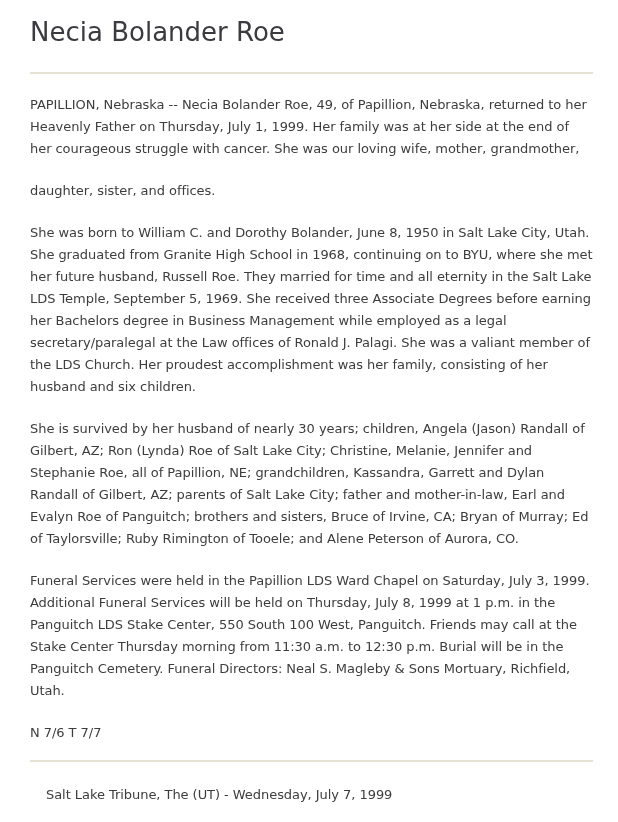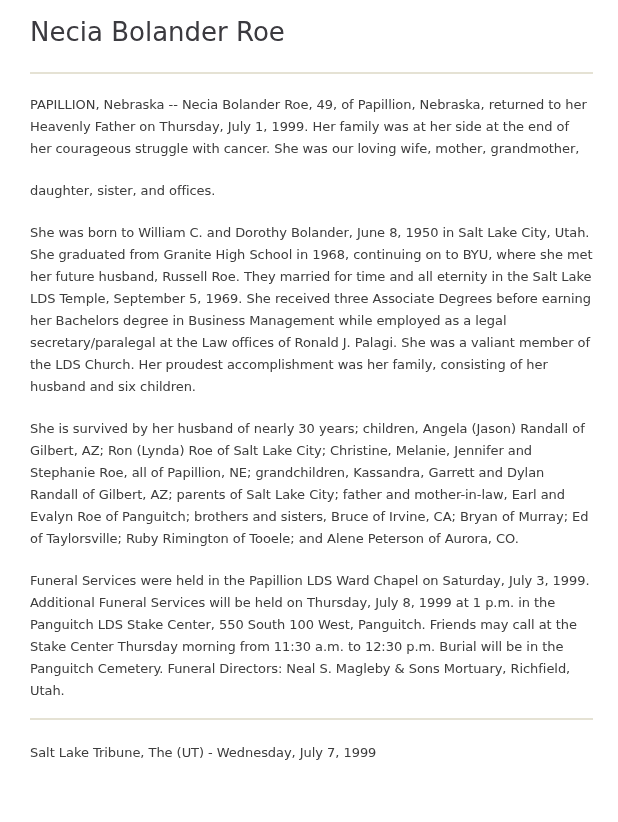--- a/index.html
+++ b/index.html
@@ -43,38 +43,39 @@
     line-height: 22px;
     color: #3d3d3d;
     margin: 0 0 20px 0;
     letter-spacing: -0.05px;
     word-spacing: 0;
   }
   .article p:last-child {
     margin-bottom: 0;
   }
   .footer p {
-    margin: 0;
+    margin: 16px;
   }
 </style>
 </head>
 <body>
 
 <div class="page">
 
   <h1 class="page-title">Necia Bolander Roe</h1>
 
   <hr class="divider">
 
   <div class="article">
     <p>PAPILLION, Nebraska -- Necia Bolander Roe, 49, of Papillion, Nebraska, returned to her Heavenly Father on Thursday, July 1, 1999. Her family was at her side at the end of her courageous struggle with cancer. She was our loving wife, mother, grandmother,</p>
     <p>daughter, sister, and offices.</p>
     <p>She was born to William C. and Dorothy Bolander, June 8, 1950 in Salt Lake City, Utah. She graduated from Granite High School in 1968, continuing on to BYU, where she met her future husband, Russell Roe. They married for time and all eternity in the Salt Lake LDS Temple, September 5, 1969. She received three Associate Degrees before earning her Bachelors degree in Business Management while employed as a legal secretary/paralegal at the Law offices of Ronald J. Palagi. She was a valiant member of the LDS Church. Her proudest accomplishment was her family, consisting of her husband and six children.</p>
     <p>She is survived by her husband of nearly 30 years; children, Angela (Jason) Randall of Gilbert, AZ; Ron (Lynda) Roe of Salt Lake City; Christine, Melanie, Jennifer and Stephanie Roe, all of Papillion, NE; grandchildren, Kassandra, Garrett and Dylan Randall of Gilbert, AZ; parents of Salt Lake City; father and mother-in-law, Earl and Evalyn Roe of Panguitch; brothers and sisters, Bruce of Irvine, CA; Bryan of Murray; Ed of Taylorsville; Ruby Rimington of Tooele; and Alene Peterson of Aurora, CO.</p>
     <p>Funeral Services were held in the Papillion LDS Ward Chapel on Saturday, July 3, 1999. Additional Funeral Services will be held on Thursday, July 8, 1999 at 1 p.m. in the Panguitch LDS Stake Center, 550 South 100 West, Panguitch. Friends may call at the Stake Center Thursday morning from 11:30 a.m. to 12:30 p.m. Burial will be in the Panguitch Cemetery. Funeral Directors: Neal S. Magleby &amp; Sons Mortuary, Richfield, Utah.</p>
+    <p>N 7/6 T 7/7</p>
   </div>
 
   <hr class="divider footer-rule">
 
   <div class="footer">
     <p>Salt Lake Tribune, The (UT) - Wednesday, July 7, 1999</p>
   </div>
 
 </div>
 

